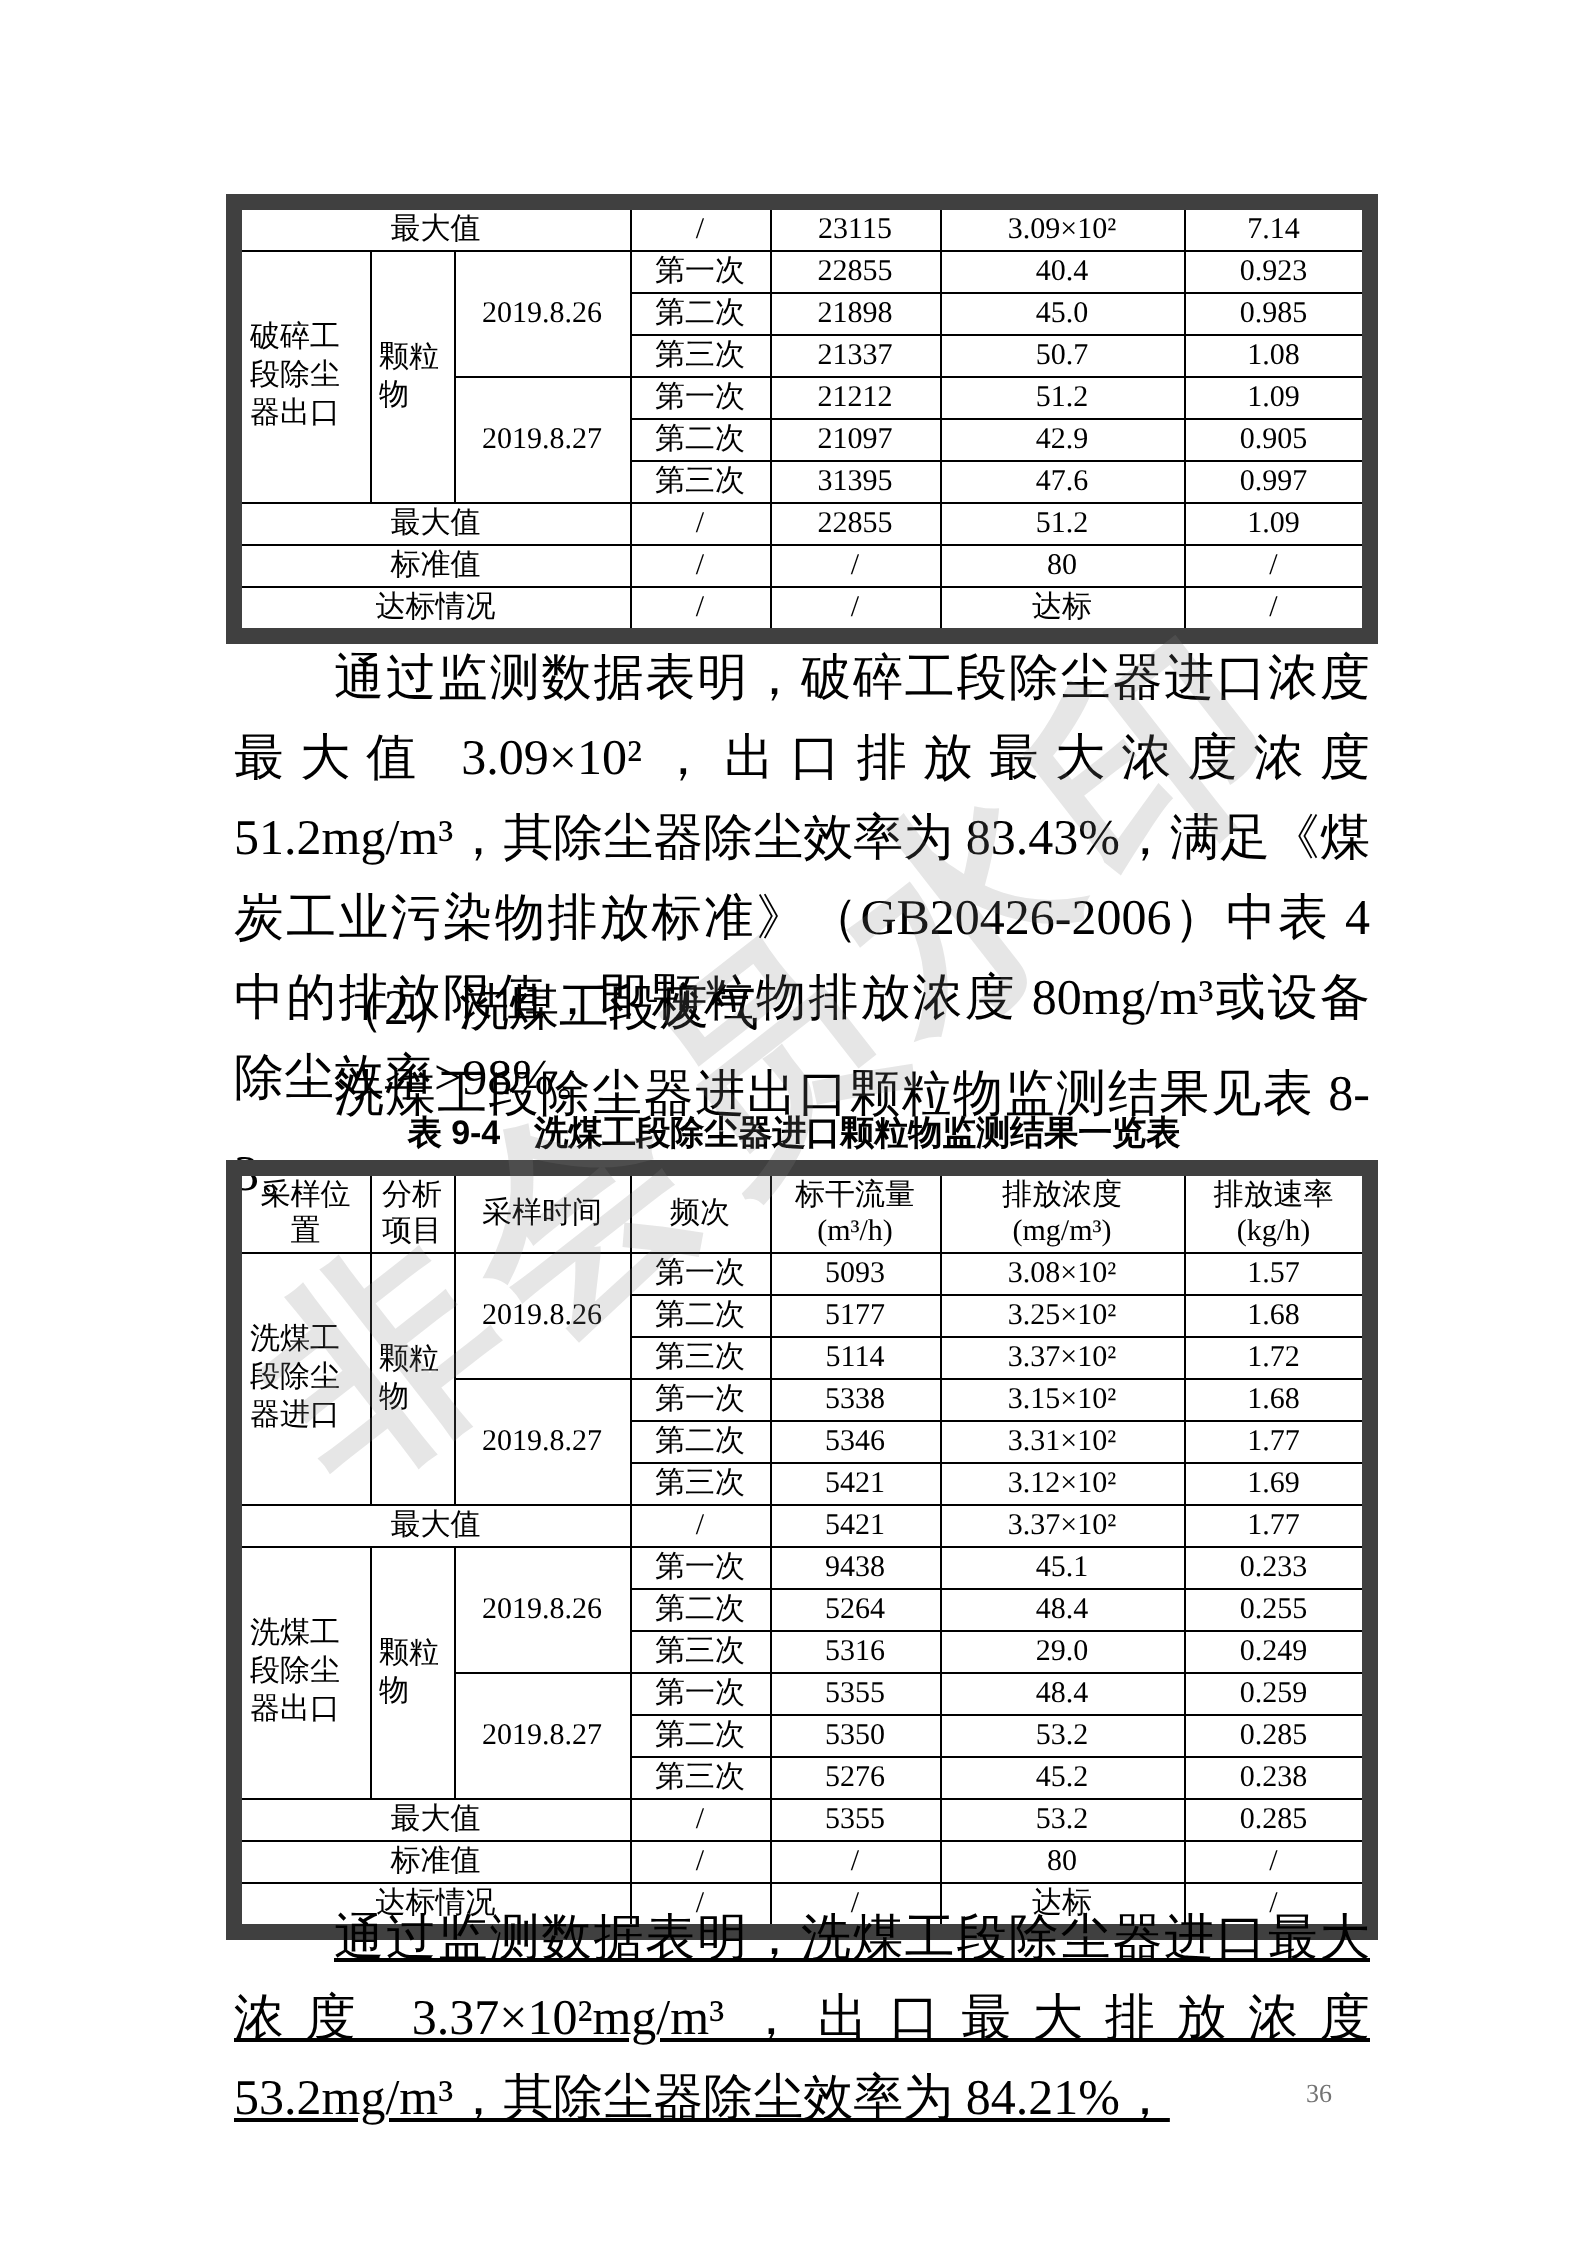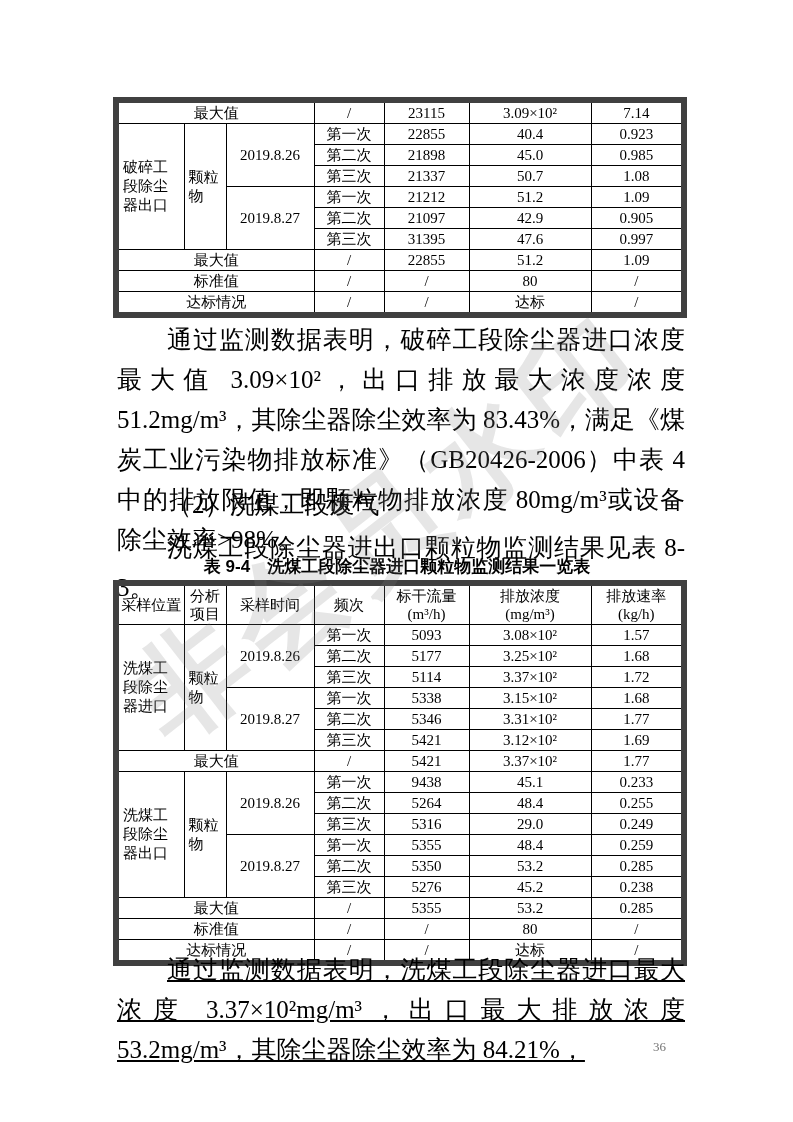--- a/index.html
+++ b/index.html
@@ -5,21 +5,21 @@
   html,body{margin:0;padding:0;}
   body{
     width:793px;height:1122px;background:#ffffff;position:relative;
     font-family:"Liberation Serif","DejaVu Serif",serif;color:#000;
     overflow:hidden;
   }
   .content-block{position:absolute;left:113px;width:568px;}
   
   table.tbl{
     border-collapse:collapse;table-layout:fixed;width:568px;
-    border:6px solid #404040;
+    border:8px solid #404040;
   }
   table.tbl td{
     border:1px solid #000;text-align:center;vertical-align:middle;
     font-size:15px;line-height:1.25;height:20px;padding:0 2px;
     overflow:hidden;
   }
   table.tbl td.pos{text-align:left;padding-left:4px;}
   table.tbl td.th{
     white-space:pre-line;height:38px;font-size:15px;line-height:1.2;
   }

